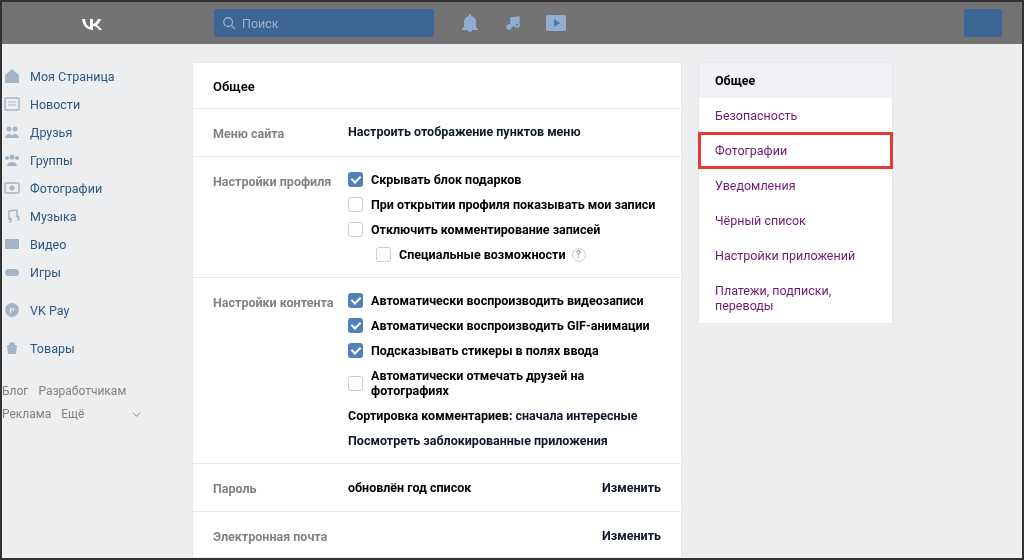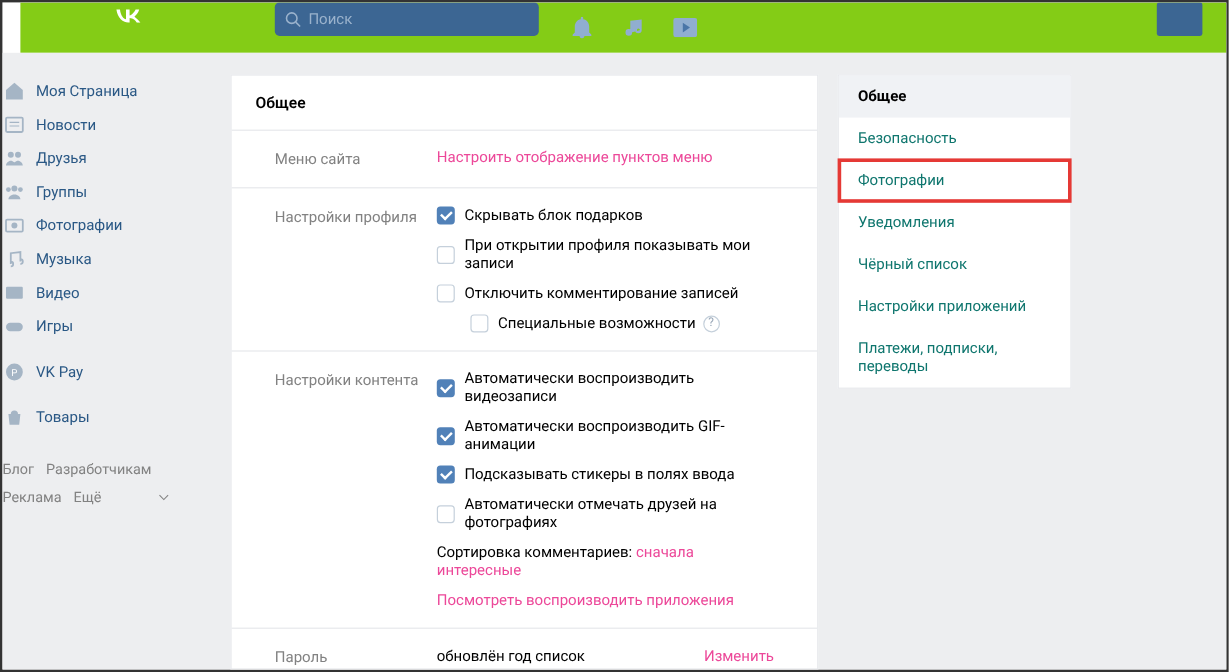--- a/index.html
+++ b/index.html
@@ -1,54 +1,54 @@
 <!DOCTYPE html>
 <html><head>
 <meta charset="utf-8">
 <style>
   * { box-sizing: border-box; margin: 0; padding: 0; }
   body { font-family: -apple-system, BlinkMacSystemFont, "Segoe UI", Roboto, Helvetica, Arial, sans-serif; font-size: 13px; color: #000; background: #edeef0; }
   .frame { width: 1024px; height: 560px; border: 2px solid #333; background: #fff; overflow: hidden; position: relative; }
-  .topbar { height: 42px; background: #84cc16; display: flex; padding: 0 20px 0 78px; margin-left: 15px; }
+  .topbar { height: 42px; background: #737373; display: flex; align-items: center; padding: 0 20px 0 78px; }
   .logo { color: #fff; font-weight: 800; font-size: 20px; letter-spacing: -1px; margin-right: 110px; font-family: Arial, sans-serif; }
   .search { background: #3c6693; border-radius: 4px; height: 28px; width: 220px; display: flex; align-items: center; padding: 0 8px; color: #9ab2cc; }
   .search svg { margin-right: 6px; }
   .search span { font-size: 12.5px; }
   .top-icons { display: flex; align-items: center; gap: 26px; margin-left: 28px; }
   .top-icons .ticon { color: #90aed0; display: flex; }
   .top-right { margin-left: auto; width: 38px; height: 28px; background: #3c6693; border-radius: 2px; }
 
   .page { display: flex; padding: 18px 0 0 0; background: #edeef0; height: calc(100% - 42px); }
   .leftcol { width: 190px; padding-right: 10px; }
   .nav-item { display: flex; align-items: center; height: 28px; color: #2a5885; font-size: 12.5px; cursor: pointer; }
   .nav-item .nicon { width: 20px; height: 20px; margin-right: 8px; color: #a5b5c5; display:flex; align-items:center; justify-content:center; }
   .nav-sep { height: 10px; }
   .footer-links { margin-top: 18px; font-size: 12px; color: #828282; line-height: 1.9; }
   .footer-links span { margin-right: 10px; cursor: pointer; }
   .footer-links .drop { display:inline-flex; align-items:center;gap:35px; }
 
   .maincol { width: 490px; background: #fff; border: 1px solid #e7e8ec; }
   .section-title { font-size: 13px; font-weight: 600; padding: 16px 20px 14px; border-bottom: 1px solid #e7e8ec; }
-  .row { display: flex; padding: 15px 36px; border-bottom: 1px solid #e7e8ec; font-size: 12.5px; }
+  .row { display: flex; padding: 15px 20px; border-bottom: 1px solid #e7e8ec; font-size: 12.5px; font-weight: bold; }
   .row:last-child { border-bottom: none; gap: 28px; }
   .row-label { width: 135px; color: #828282; flex-shrink: 0; padding-top: 2px; }
   .row-content { flex: 1; }
-  .link { color: #ec4899; cursor: pointer; }
+  .link { color: #0f172a; cursor: pointer; }
   .checkline { display: flex; align-items: center; margin-bottom: 10px; color: #000; }
   .checkline:last-child { margin-bottom: 0; margin-left: 28px; }
   .cbox { width: 15px; height: 15px; border-radius: 3px; margin-right: 8px; flex-shrink: 0; display:flex; align-items:center; justify-content:center; }
   .cbox.checked { background: #5181b8; }
   .cbox.unchecked { border: 1px solid #c5d0db; background:#fff; }
   .cbox.checked::after { content:""; width:4px; height:7px; border: solid #fff; border-width: 0 2px 2px 0; transform: rotate(45deg); margin-top:-2px; }
   .help { width:14px; height:14px; border-radius:50%; border:1px solid #c5d0db; color:#9aa8b8; font-size:10px; display:inline-flex; align-items:center; justify-content:center; margin-left:6px; }
   .txtline { margin-bottom: 10px; }
   .change-row { display:flex; justify-content:space-between; align-items:center; }
 
   .rightcol { width: 195px; margin-left: 16px; background:#fff; border:1px solid #e7e8ec; align-self: flex-start; }
-  .rnav-item { padding: 10px 16px; font-size: 12.5px; color: #0f766e; cursor:pointer; }
+  .rnav-item { padding: 10px 16px; font-size: 12.5px; color: #701a75; cursor:pointer; }
   .rnav-item.active { font-weight:700; color:#000; background:#f0f2f5; }
   .rnav-item.highlighted { outline: 3px solid #e53935; outline-offset: -2px; }
 </style>
 </head>
 <body>
 
 <div class="frame">
   <div class="topbar">
     <div class="logo"><svg width="24" height="14" viewBox="0 0 24 14">
           <path fill="#fff" d="M13 14c-6 0-10-4-11-11h3c.5 5 3 8 5 8V3h3v5c2-.3 4-3 5-5h3c-.7 3-3 5-4 6 1 .7 4 3 5 5h-3c-1-2-3-4-6-4v4h0z"></path>
@@ -230,21 +230,21 @@
             </div>
           <div class="checkline">
               <span class="cbox checked"></span>
               <span>Подсказывать стикеры в полях ввода</span>
             </div>
           <div class="checkline">
               <span class="cbox unchecked"></span>
               <span>Автоматически отмечать друзей на фотографиях</span>
             </div>
           <div class="txtline"><span>Сортировка комментариев:</span> <span class="link">сначала интересные</span></div>
-          <div><span class="link">Посмотреть воспроизводить приложения</span></div>
+          <div><span class="link">Посмотреть заблокированные приложения</span></div>
         </div>
       </div>
 
       <div class="row">
         <div class="row-label">Пароль</div>
         <div class="row-content change-row">
           <span>обновлён год список</span>
           <span class="link">Изменить</span>
         </div>
       </div>

